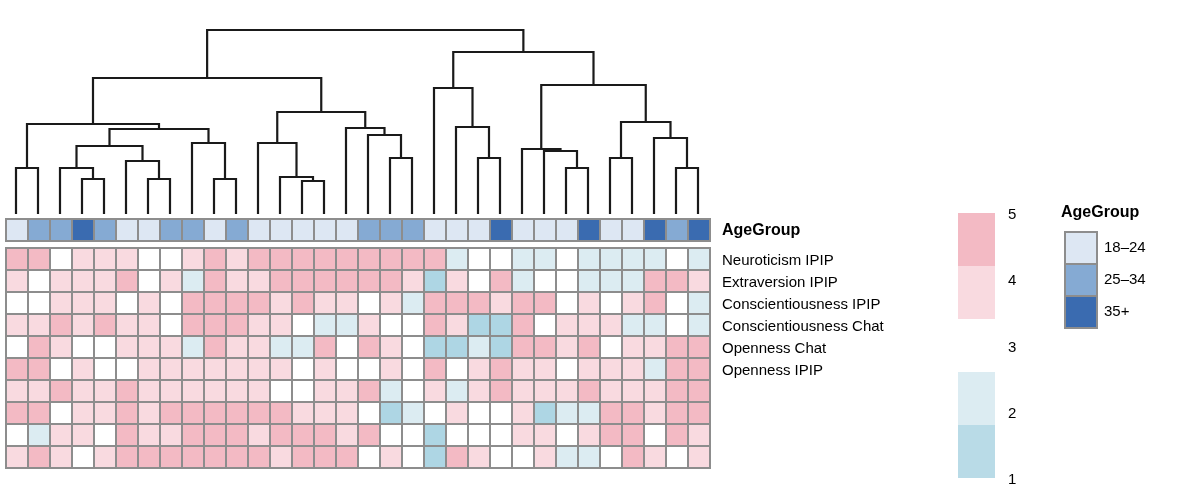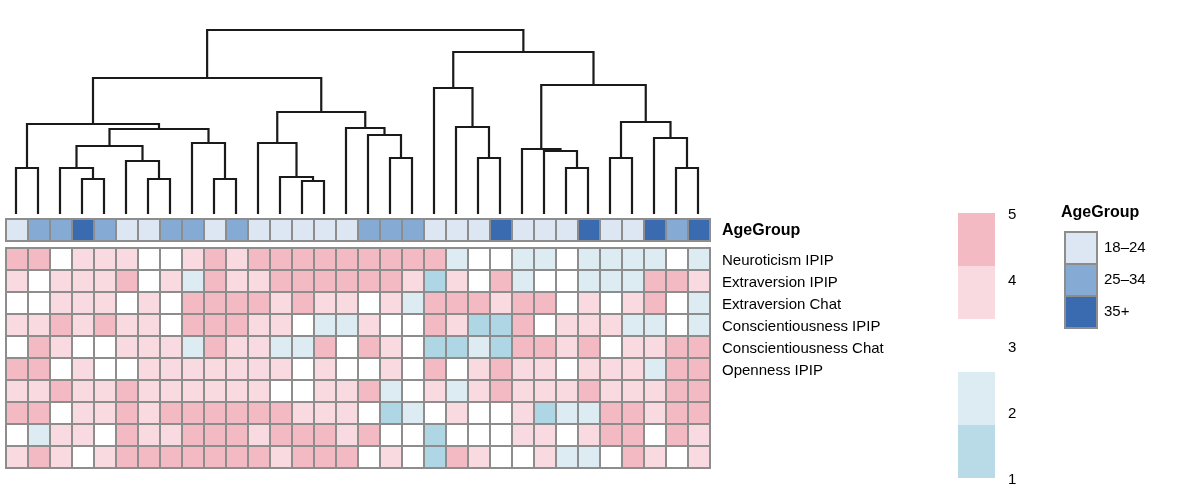--- a/index.html
+++ b/index.html
@@ -427,23 +427,23 @@
       <div class="cell" style="background: rgb(220, 236, 242);"></div>
       <div class="cell" style="background: rgb(255, 255, 255);"></div>
       <div class="cell" style="background: rgb(243, 186, 196);"></div>
       <div class="cell" style="background: rgb(249, 218, 224);"></div>
       <div class="cell" style="background: rgb(255, 255, 255);"></div>
       <div class="cell" style="background: rgb(249, 218, 224);"></div>
     </div>
   <div id="row-labels">
       <div>Neuroticism IPIP</div>
       <div>Extraversion IPIP</div>
-      <div>Extraversion Chat</div>
       <div>Conscientiousness IPIP</div>
       <div>Conscientiousness Chat</div>
+      <div>Openness Chat</div>
       <div>Openness IPIP</div>
     </div>
 
   <div id="vlegend">
       <div class="vblock" style="background: rgb(243, 186, 196);"></div>
       <div class="vblock" style="background: rgb(249, 218, 224);"></div>
       <div class="vblock" style="background: rgb(255, 255, 255);"></div>
       <div class="vblock" style="background: rgb(220, 236, 242);"></div>
       <div class="vblock" style="background: rgb(185, 219, 231);"></div>
     </div>

